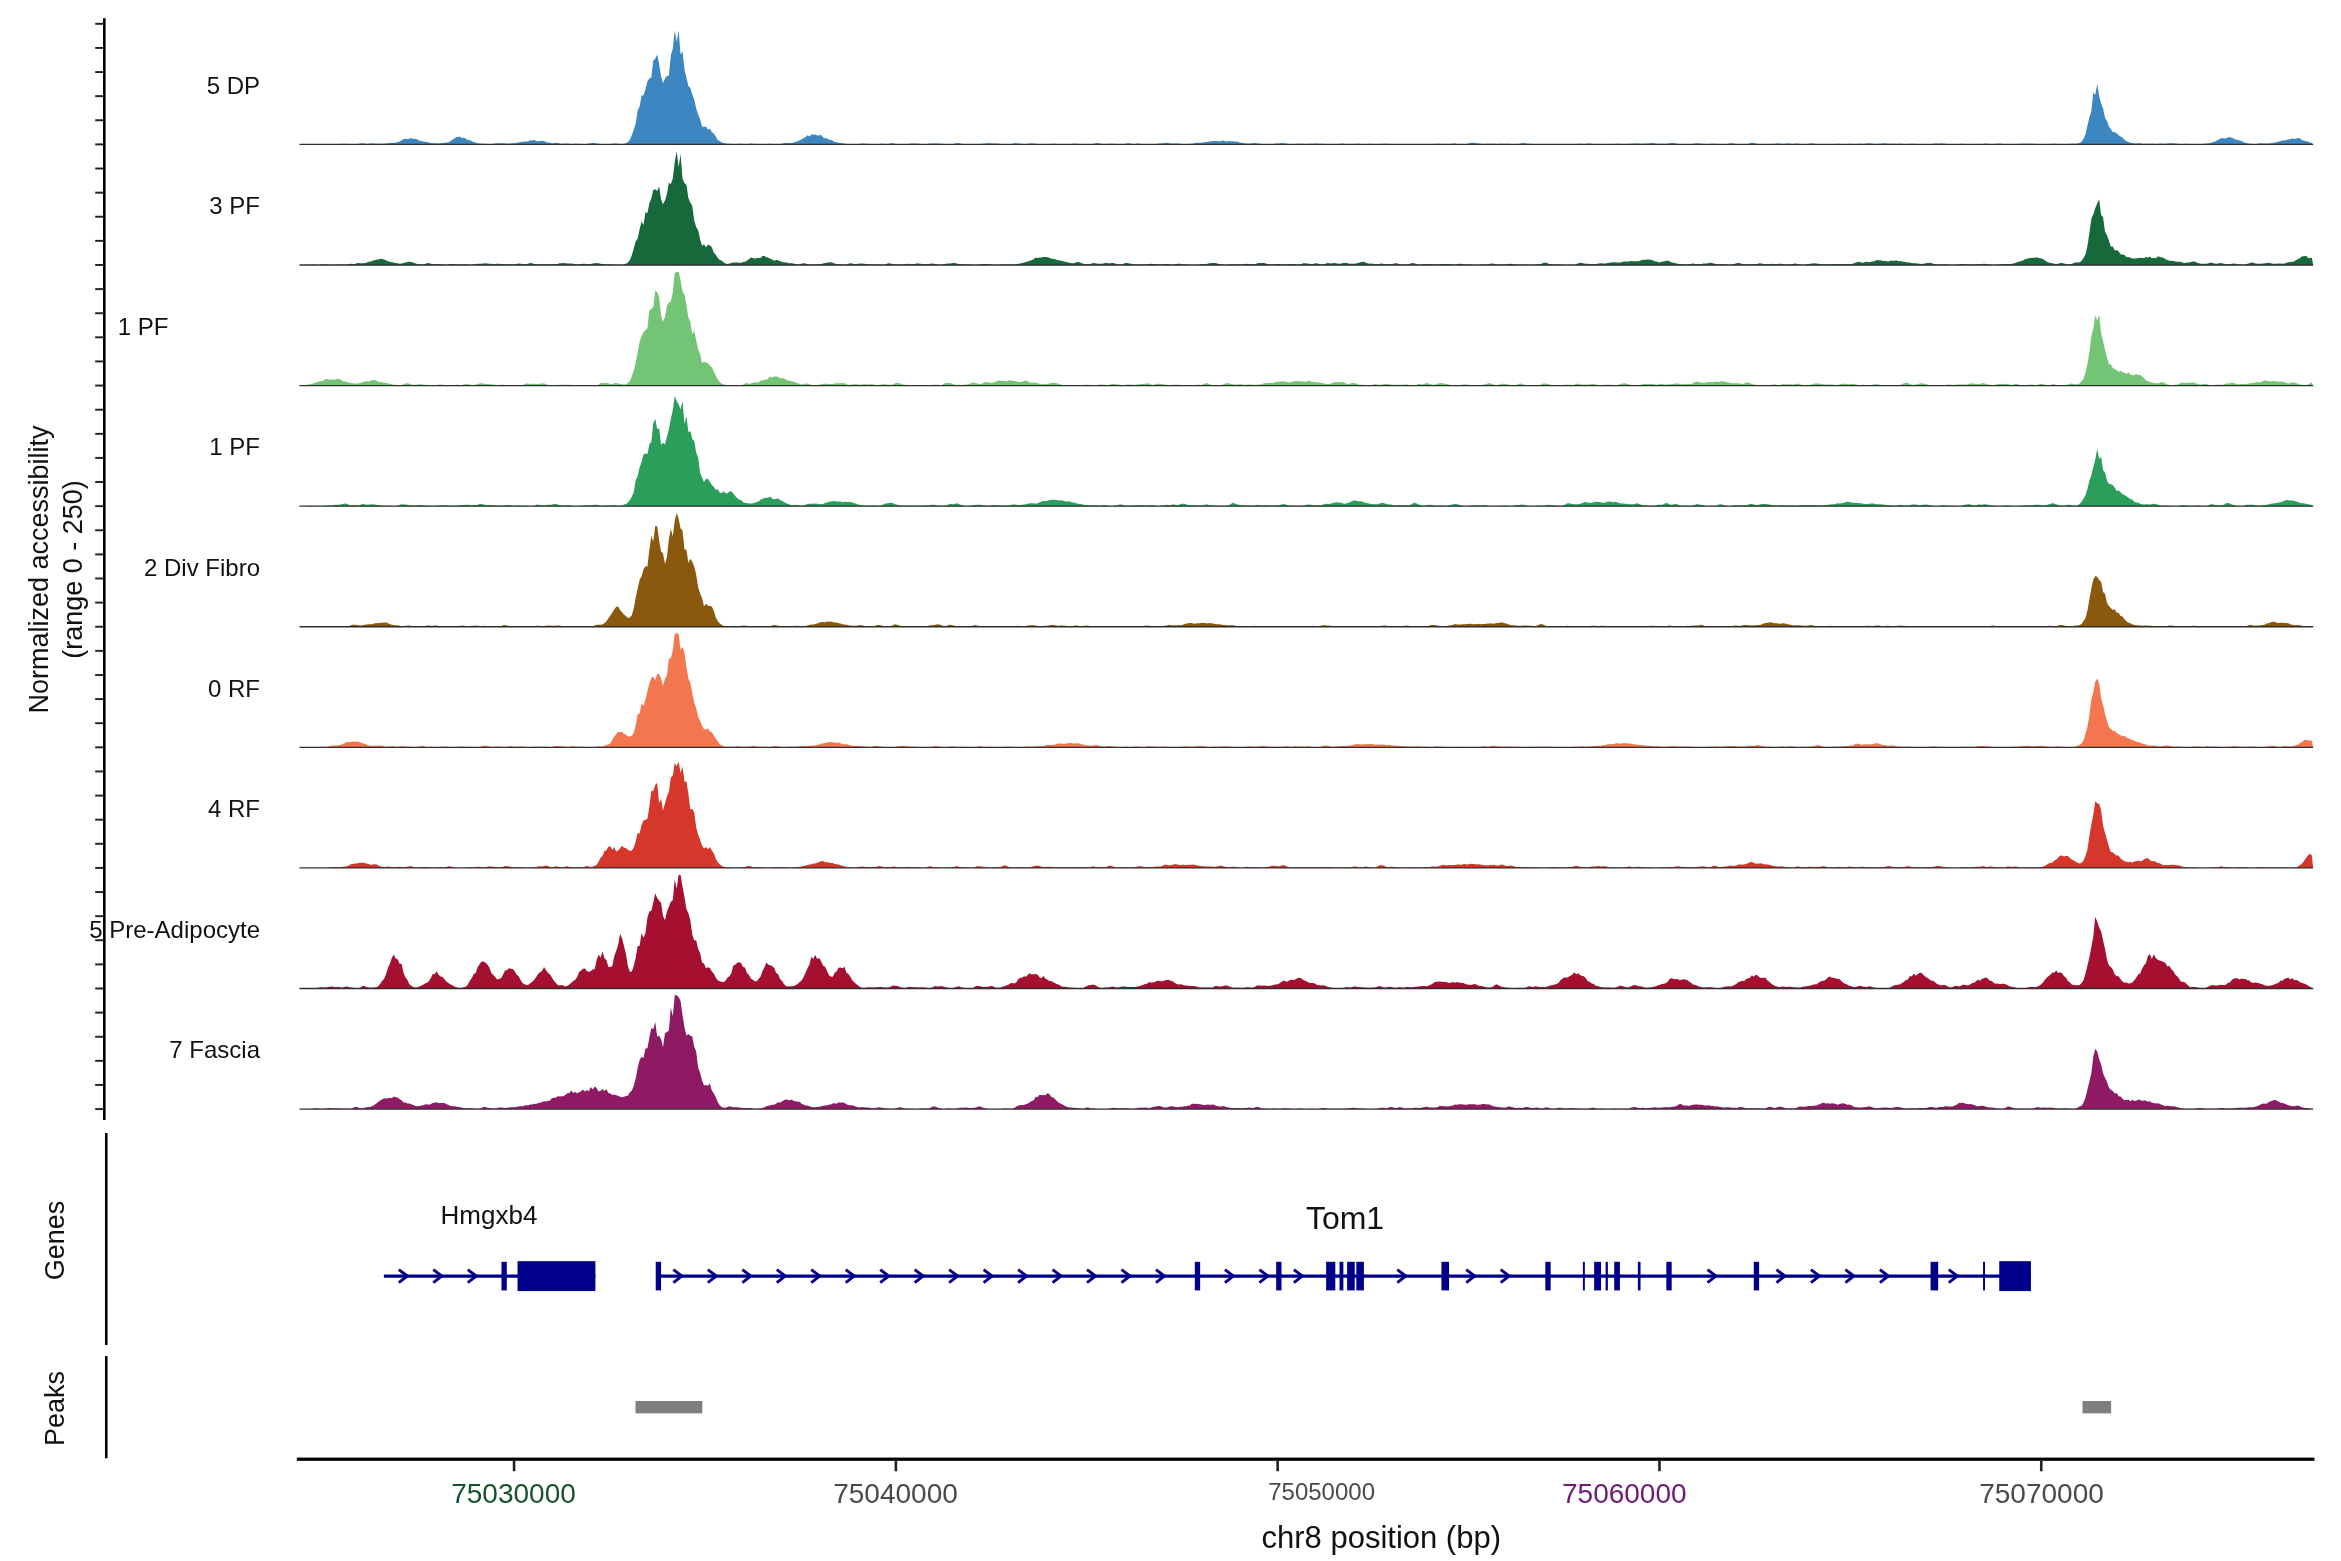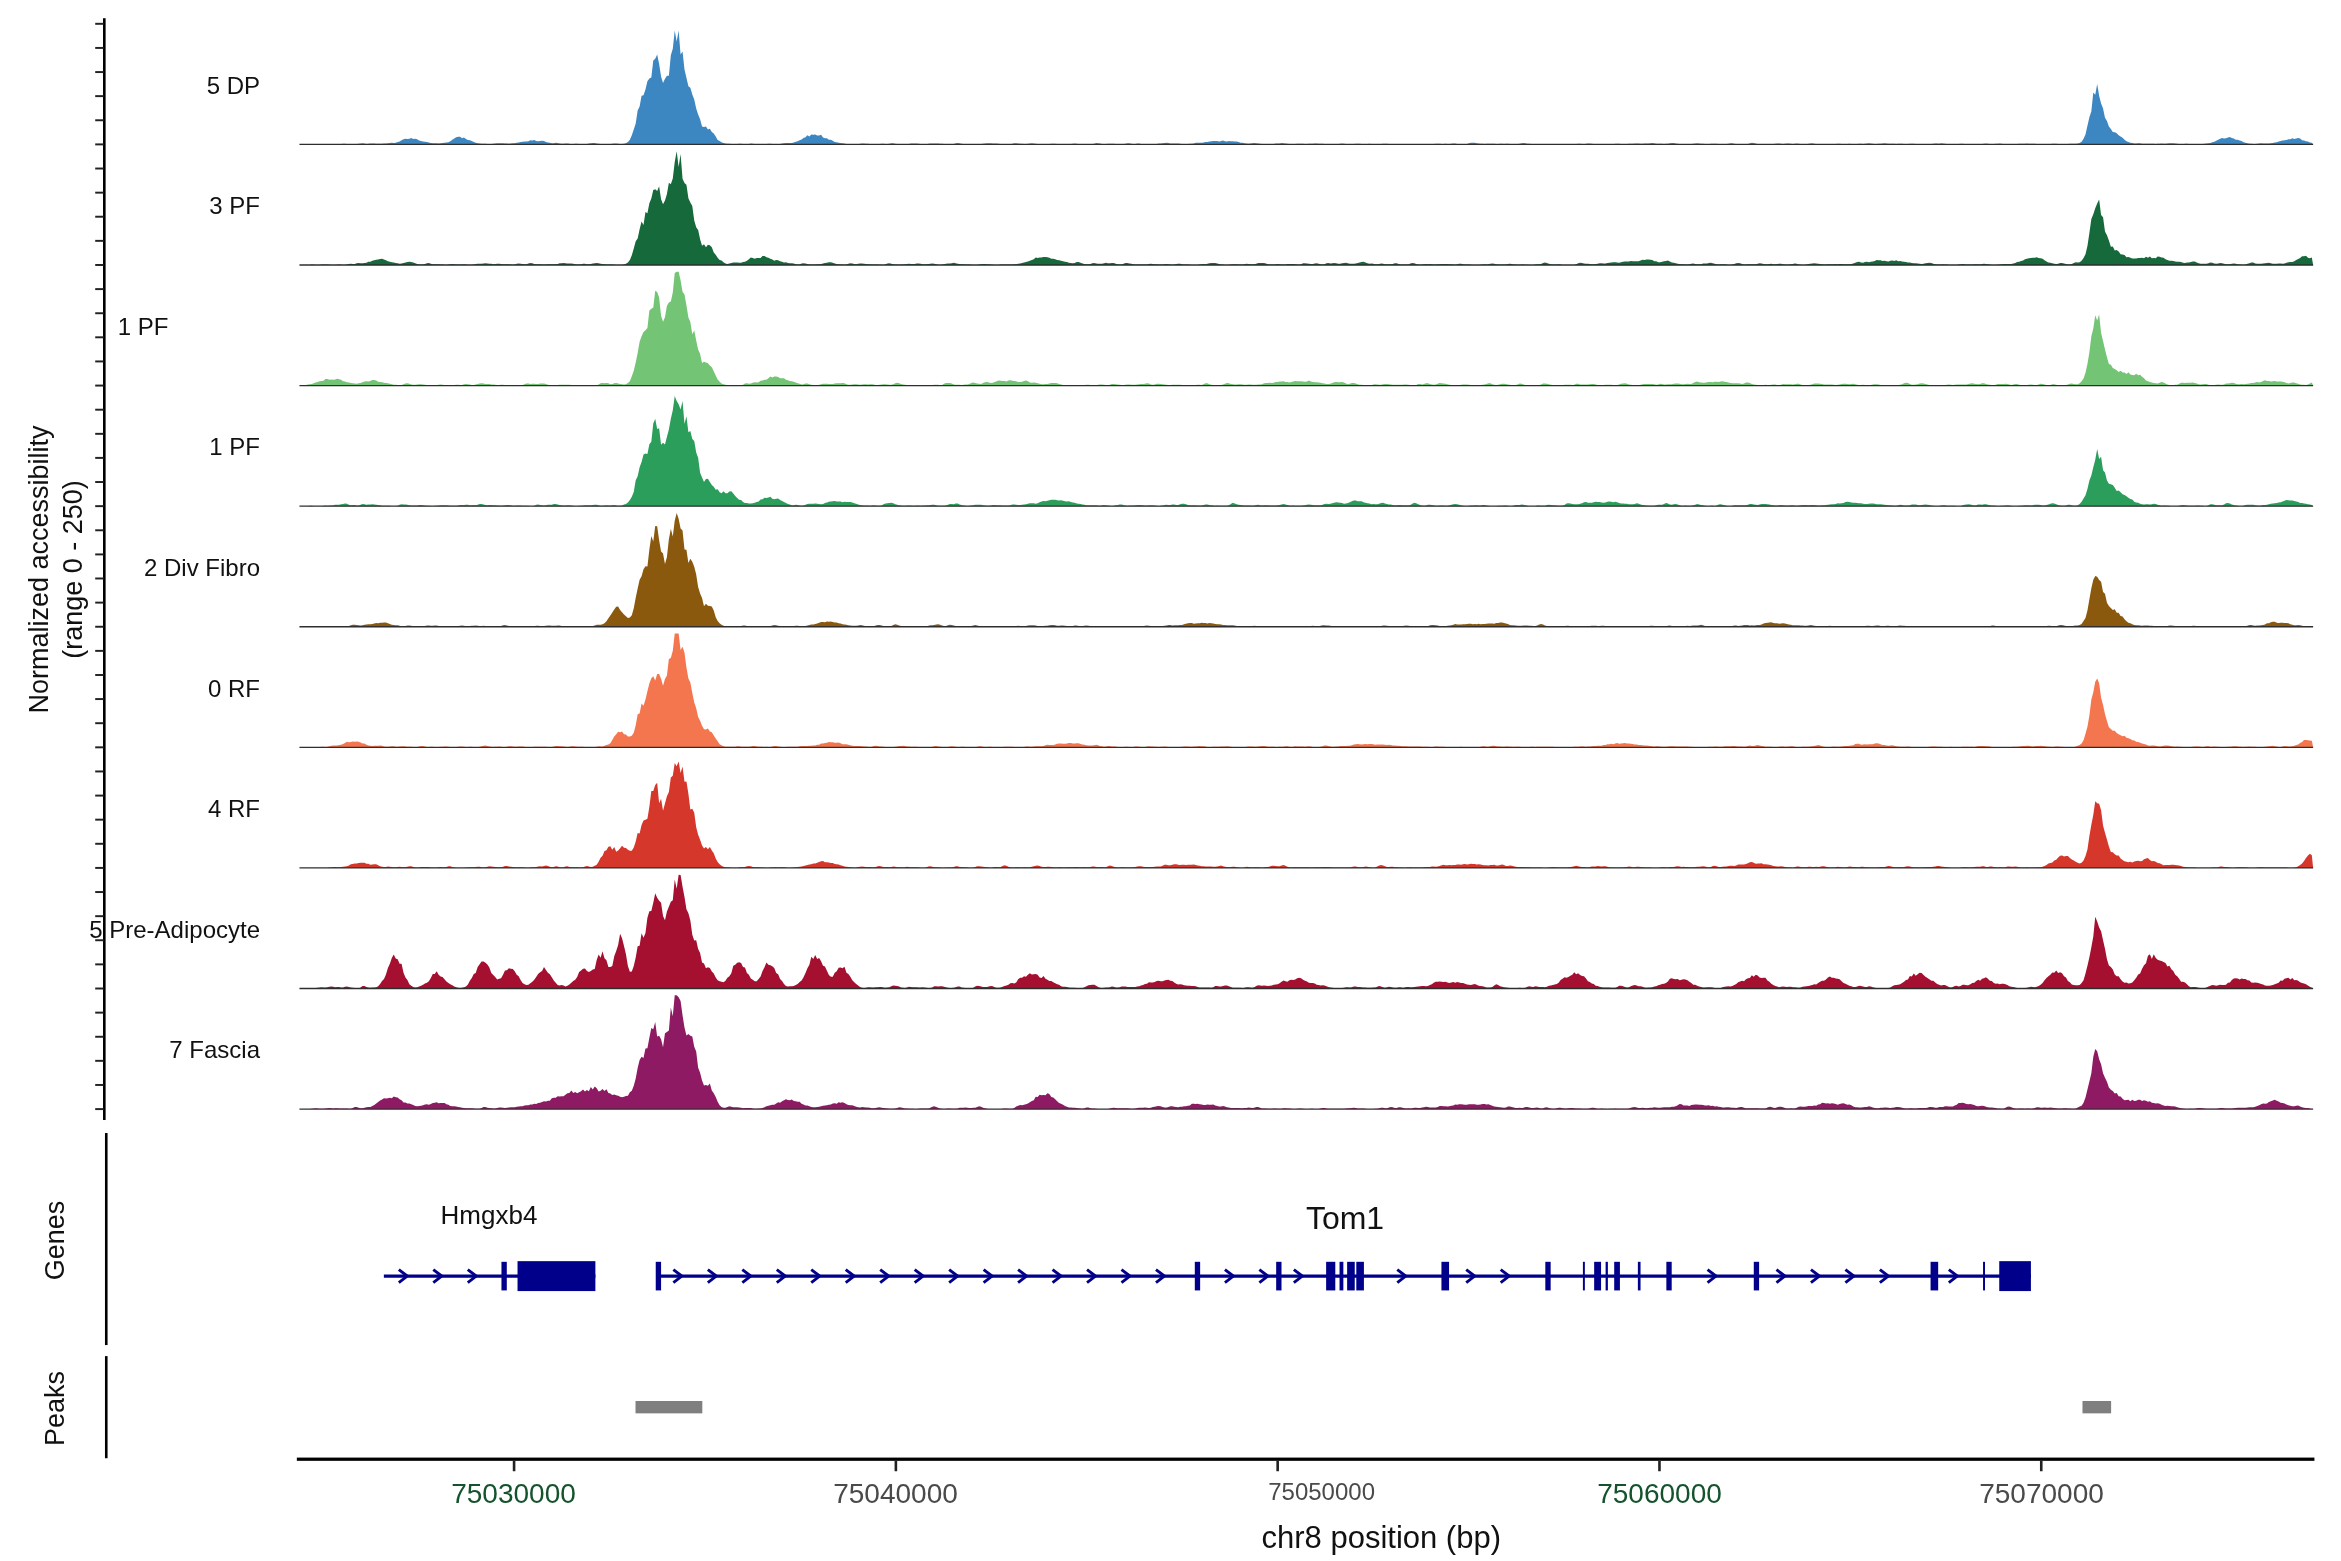--- a/index.html
+++ b/index.html
@@ -159,17 +159,17 @@
       <div class="lbl" style="left: 26px; top: 554px; width: 234px; text-align: right;">2 Div Fibro</div>
       <div class="lbl" style="left: 26px; top: 675px; width: 234px; text-align: right;">0 RF</div>
       <div class="lbl" style="left: 26px; top: 795px; width: 234px; text-align: right;">4 RF</div>
       <div class="lbl" style="left: 26px; top: 916px; width: 234px; text-align: right;">5 Pre-Adipocyte</div>
       <div class="lbl" style="left: 26px; top: 1036px; width: 234px; text-align: right;">7 Fascia</div>
       <div style="left: 359px; top: 1200px; width: 260px; text-align: center; font-size: 26px;">Hmgxb4</div>
       <div style="left: 1215px; top: 1200px; width: 260px; text-align: center; font-size: 32px;">Tom1</div>
       <div style="left: 416px; top: 1478px; width: 195px; text-align: center; font-size: 28px; color: #14532d;">75030000</div>
       <div style="left: 798px; top: 1478px; width: 195px; text-align: center; font-size: 28px; color: rgb(74, 74, 74);">75040000</div>
       <div style="left: 1180px; top: 1478px; width: 195px; text-align: right; font-size: 24px; color: rgb(74, 74, 74);">75050000</div>
-      <div style="left: 1562px; top: 1478px; width: 195px; text-align: center; font-size: 28px; color: #14532d;">75060000</div>
+      <div style="left: 1562px; top: 1478px; width: 195px; font-size: 28px; color: #701a75;">75060000</div>
       <div style="left: 1944px; top: 1478px; width: 195px; text-align: center; font-size: 28px; color: rgb(74, 74, 74);">75070000</div>
     </div>
 </div>
 
 
 </body></html>

